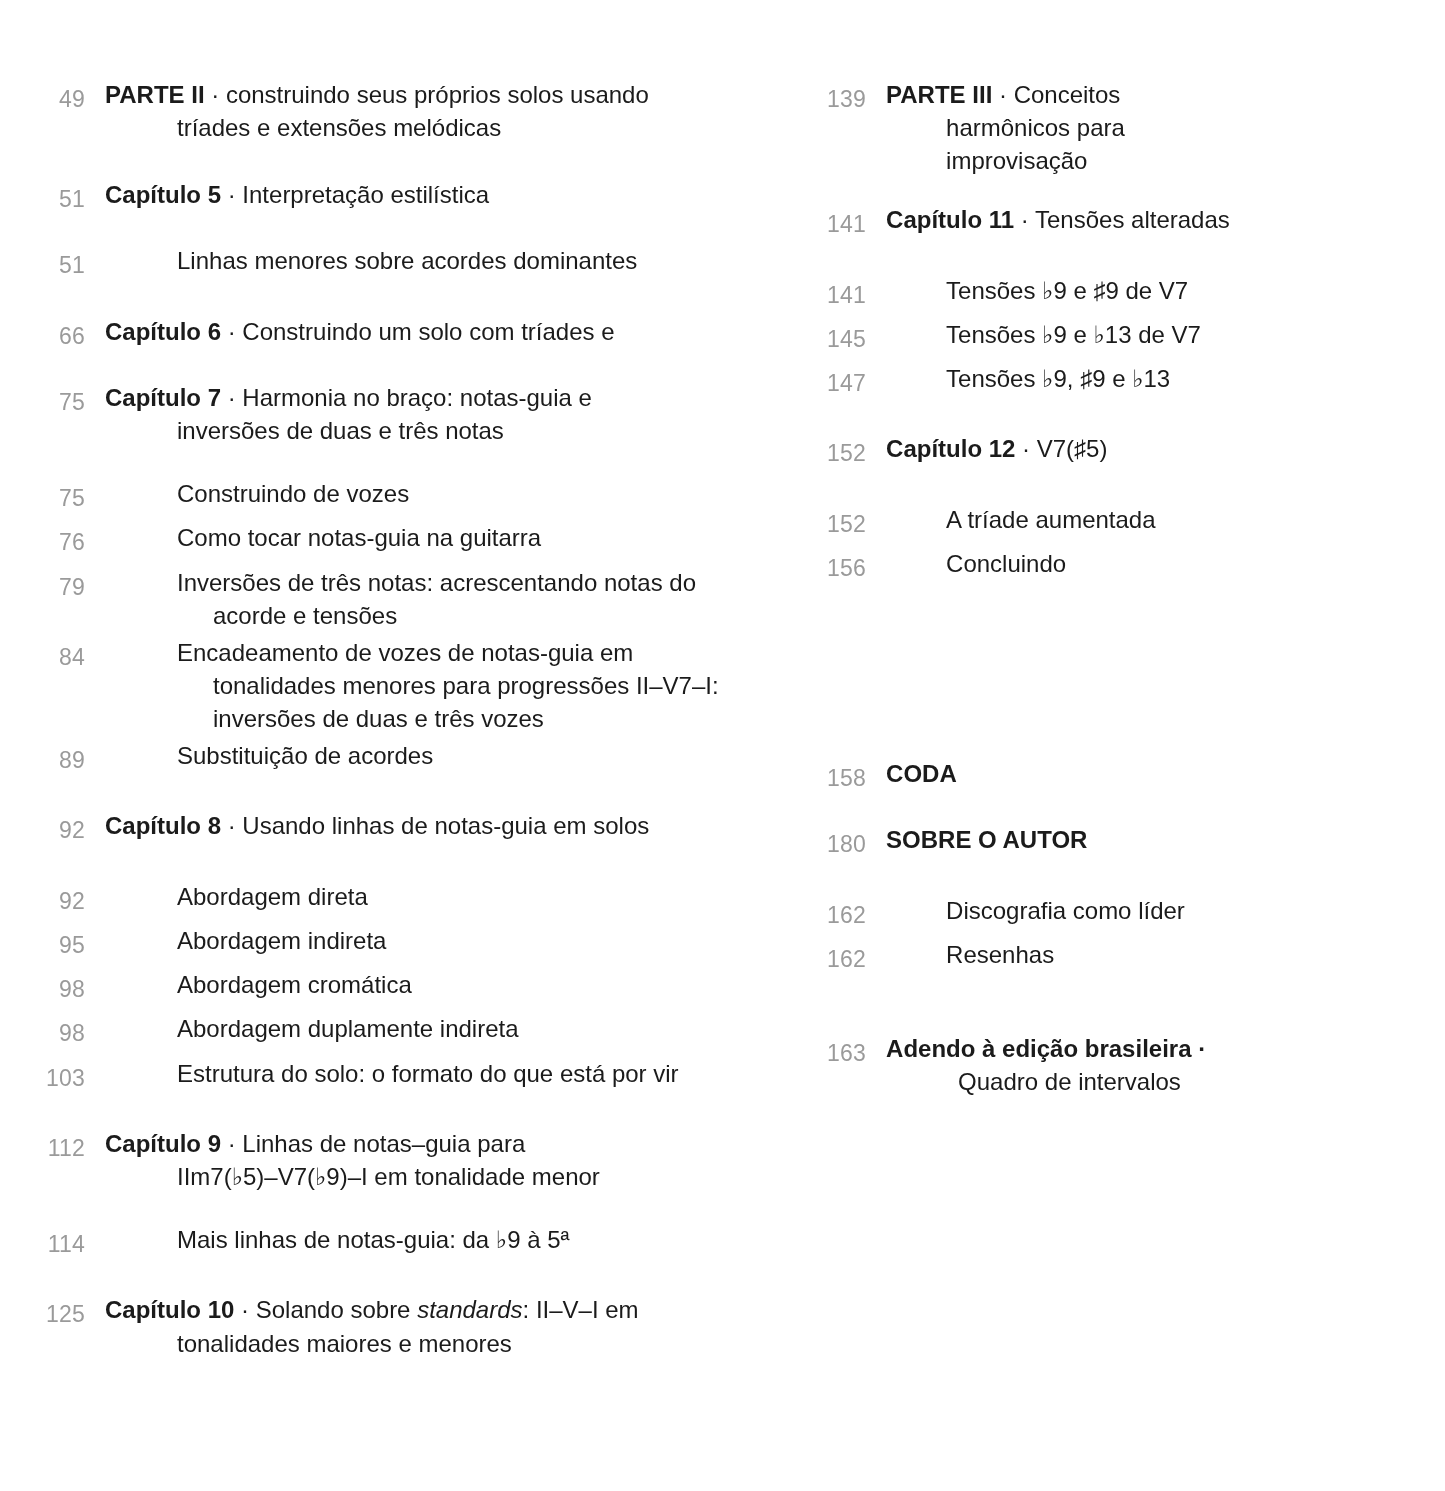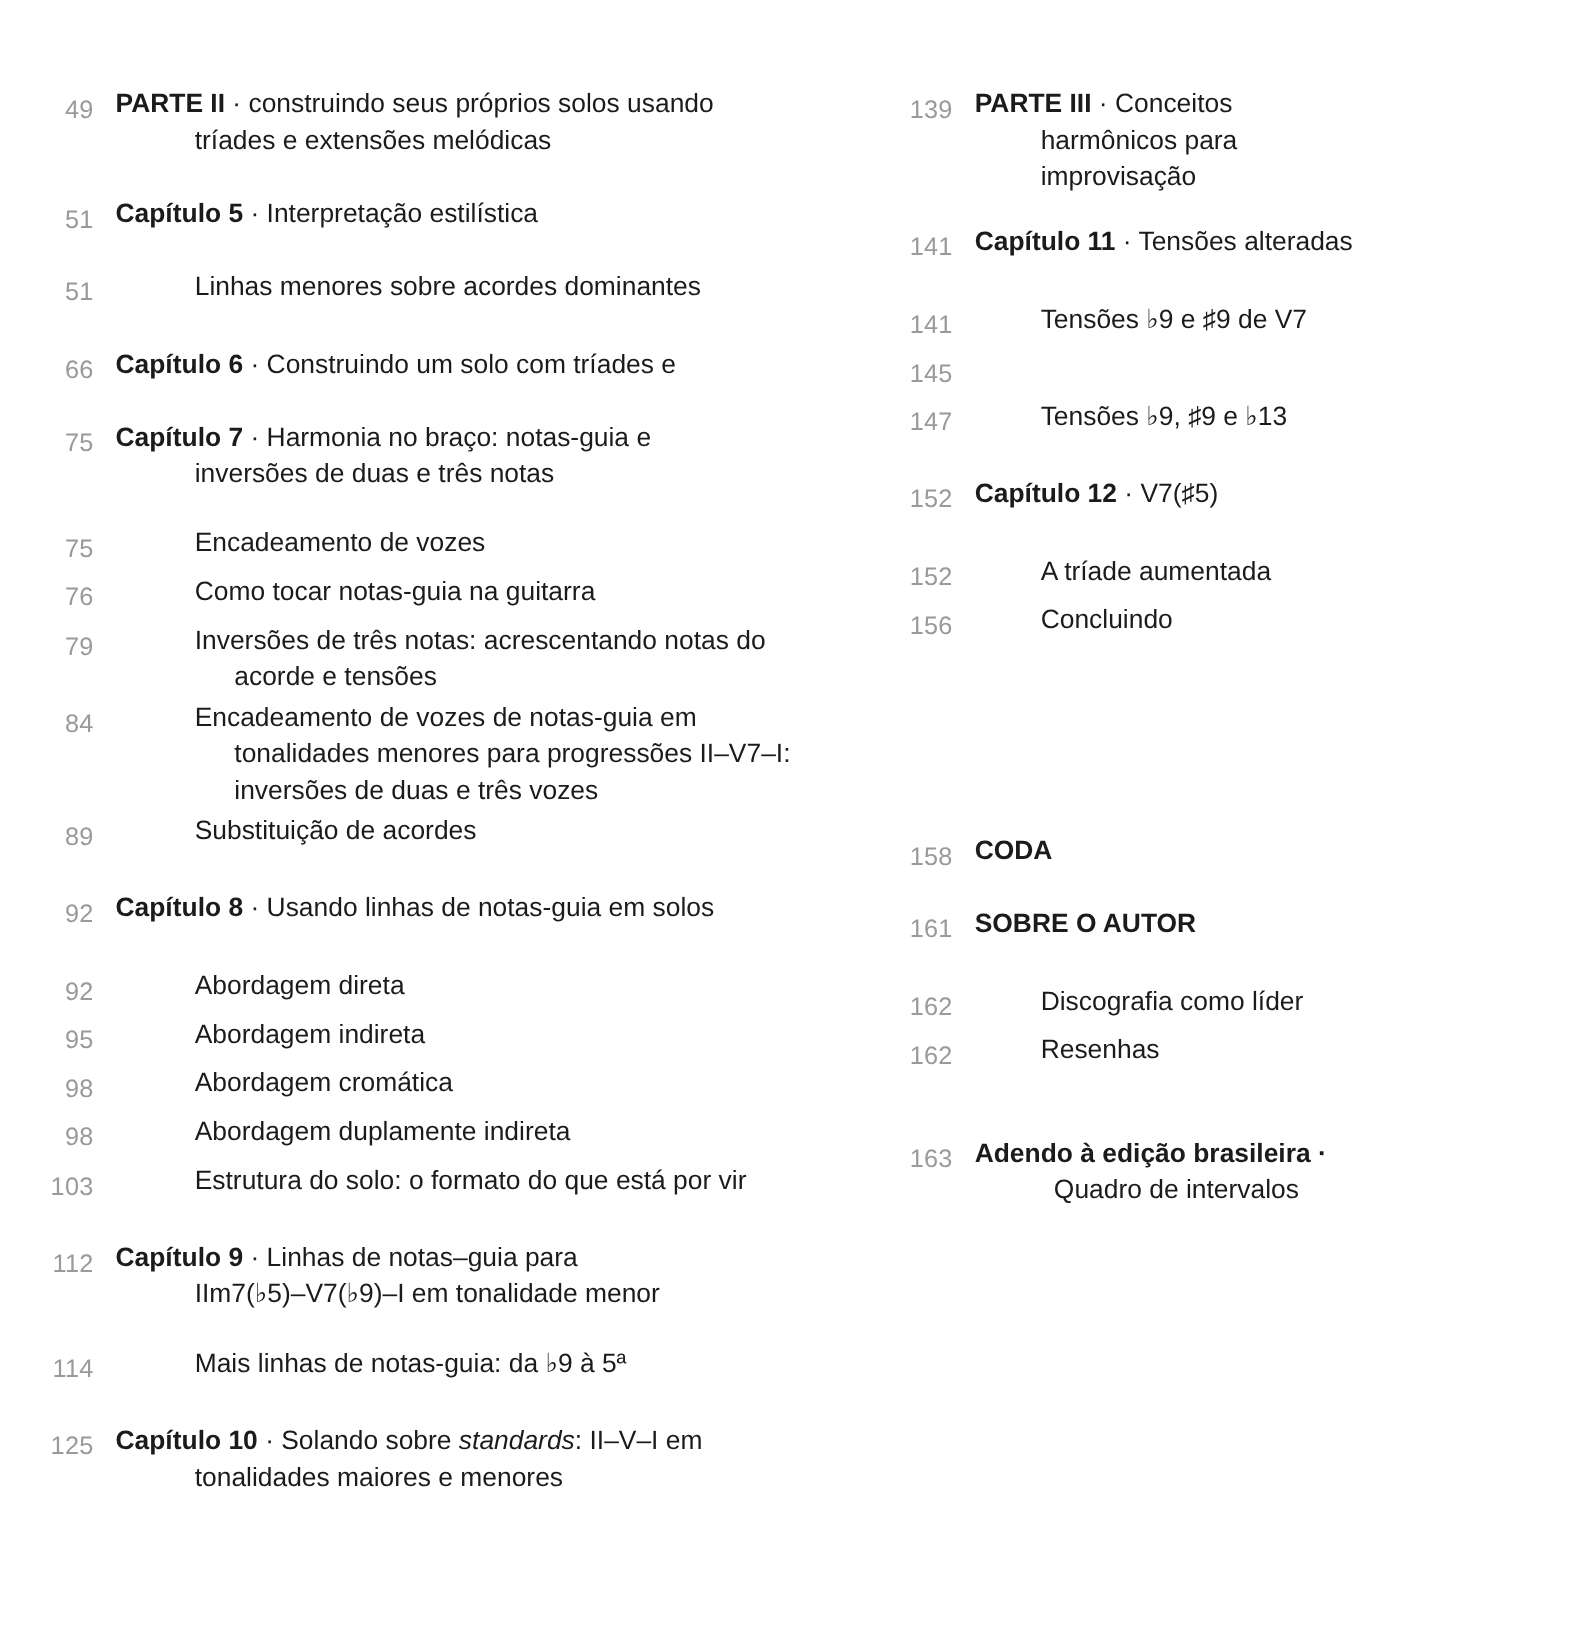--- a/index.html
+++ b/index.html
@@ -122,21 +122,21 @@
     <div class="entry gap-group">
       <div class="pg">75</div>
       <div class="txt hang">
         <span class="b">Capítulo 7</span><span> · Harmonia no braço: notas-guia e</span><br>
         <span>inversões de duas e três notas</span>
       </div>
     </div>
 
     <div class="entry gap-sub sub">
       <div class="pg">75</div>
-      <div class="txt">Encadeamento de vozes</div>
+      <div class="txt">Construindo de vozes</div>
     </div>
 
     <div class="entry gap-sub sub">
       <div class="pg">76</div>
       <div class="txt">Como tocar notas-guia na guitarra</div>
     </div>
 
     <div class="entry gap-sub">
       <div class="pg">79</div>
       <div class="txt" style="padding-left:92px;">
@@ -232,20 +232,21 @@
       </div>
     </div>
 
     <div class="entry gap-sub sub">
       <div class="pg">141</div>
       <div class="txt acc">Tensões ♭9 e ♯9 de V7</div>
     </div>
 
     <div class="entry gap-sub sub">
       <div class="pg">145</div>
+      <div class="txt acc">Tensões ♭9 e ♭13 de V7</div>
     </div>
 
     <div class="entry gap-group sub">
       <div class="pg">147</div>
       <div class="txt acc">Tensões ♭9, ♯9 e ♭13</div>
     </div>
 
     <div class="entry gap-group">
       <div class="pg">152</div>
       <div class="txt hang">
@@ -266,21 +267,21 @@
     <div class="spacer-lg"></div>
 
     <div class="entry gap-chap">
       <div class="pg">158</div>
       <div class="txt">
         <span class="b">CODA</span>
       </div>
     </div>
 
     <div class="entry gap-group">
-      <div class="pg">161</div>
+      <div class="pg">180</div>
       <div class="txt">
         <span class="b">SOBRE O AUTOR</span>
       </div>
     </div>
 
     <div class="entry gap-sub sub">
       <div class="pg">162</div>
       <div class="txt">Discografia como líder</div>
     </div>
 

